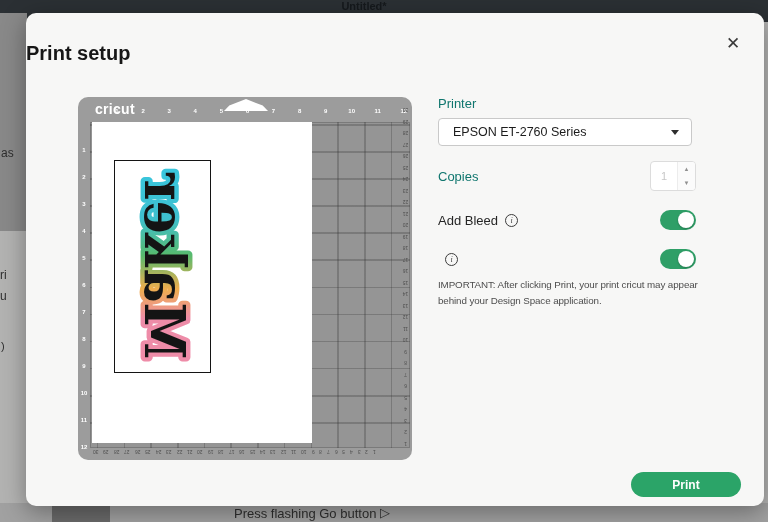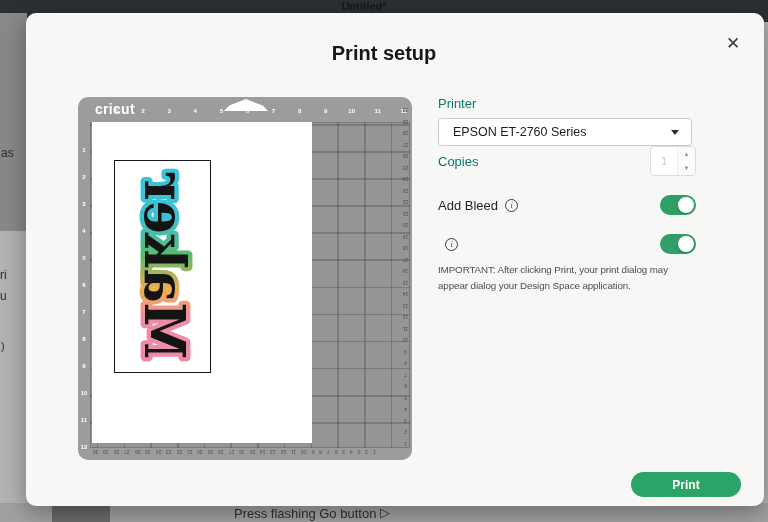--- a/index.html
+++ b/index.html
@@ -19,21 +19,21 @@
   .bg-hint { position:absolute; left:234px; top:3px; font-size:13px; color:#3f3f3f; }
   .bg-go-icon { position:absolute; left:380px; top:2px; font-size:13px; color:#3f3f3f; }
 
   .scrim { position:absolute; inset:0; background:rgba(0,0,0,0.26); }
 
   
   .dialog { position:absolute; left:26px; top:13px; width:738px; height:493px; background:#f7f7f6;
     border-radius:10px; box-shadow:0 6px 24px rgba(0,0,0,.35); }
   .close-btn { position:absolute; top:18px; right:18px; width:26px; height:26px; border:none; background:none;
     font-size:17px; color:#3a3a3a; cursor:pointer; line-height:26px; text-align:center; }
-  .dlg-title { text-align:center; margin-top:29px; margin-right:22px; font-size:20px; font-weight:600; color:#171717; }
+  .dlg-title { text-align:left; margin-top:29px; margin-right:22px; font-size:20px; font-weight:600; color:#171717; }
 
   
   .mat { position:absolute; left:52px; top:84px; width:334px; height:363px; background:#9c9c9c; border-radius:10px;padding-left:28px; }
   .mat-brand { position:absolute; left:17px; top:4px; color:#fff; font-weight:700; font-size:14px; letter-spacing:.3px; }
   .mat-notch { position:absolute; left:146px; top:2px; width:44px; height:12px; background:#fff;
     clip-path:polygon(50% 0%, 88% 55%, 100% 100%, 0% 100%, 12% 55%); }
   .mat-grid { position:absolute; left:12px; top:25px; width:320px; height:326px;
     background-color:rgba(0,0,0,0.045);
     border:1.5px solid rgba(45,45,45,.26);
     background-image:
@@ -53,21 +53,21 @@
   .design-rect svg { display:block; width:100%; height:100%; }
 
   
   .panel { position:absolute; left:412px; top:83px; width:258px; }
   .field-label { font-size:13px; color:#0f766e; }
   .select { margin-top:7px; height:28px; width:254px; background:#fff; border:1px solid #c9c9c9; border-radius:4px;
     display:flex; align-items:center; padding:0 12px 0 14px; cursor:pointer; }
   .select-value { flex:1; font-size:12.5px; color:#1c1c1c; }
   .caret-down { width:0; height:0; border-left:4px solid transparent; border-right:4px solid transparent; border-top:5px solid #2e2e2e; }
   .row { display:flex; align-items:center; justify-content:space-between; }
-  .copies-row { }
+  .copies-row { margin-top:15px; }
   .spinner { width:46px; height:30px; border:1px solid #dcdcdc; border-radius:4px; background:#fff; display:flex; overflow:hidden; }
   .spin-val { flex:1; display:flex; align-items:center; justify-content:center; font-size:11px; color:#c7c7c7; }
   .spin-btns { width:18px; display:flex; flex-direction:column; border-left:1px solid #ececec; background:#fbfbfb; }
   .spin-btns button { flex:1; border:none; background:none; font-size:6px; color:#909090; cursor:pointer; padding:0; line-height:1; }
   .toggle-row { margin-top:19px; }
   .toggle-label { display:flex; align-items:center; font-size:13px; color:#262626;text-align:center; }
   .info-badge { margin-left:7px; width:13px; height:13px; border:1.2px solid #3c3c3c; border-radius:50%;
     font-size:8px; font-family:"Liberation Serif", serif; font-style:italic; color:#3c3c3c;
     display:inline-flex; align-items:center; justify-content:center; }
   .toggle { width:36px; height:20px; border-radius:10px; position:relative; cursor:pointer; }
@@ -252,18 +252,18 @@
 
       <div class="row toggle-row">
         <span class="toggle-label">
           <span class="info-badge">i</span>
         </span>
         <div class="toggle" style="background: rgb(47, 159, 103);">
             <span class="knob"></span>
           </div>
       </div>
 
-      <p class="important-note">IMPORTANT: After clicking Print, your print dialog may appear dialog your Design Space application.</p>
+      <p class="important-note">IMPORTANT: After clicking Print, your print cricut may appear behind your Design Space application.</p>
     </div>
 
     <button class="print-btn" style="background: rgb(43, 164, 104);">Print</button>
   </div>
 </div>
 
 </body></html>

